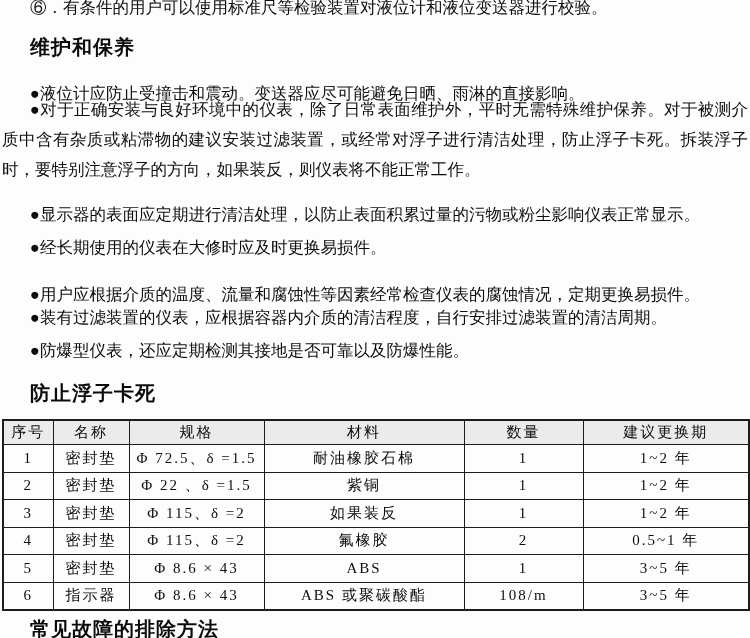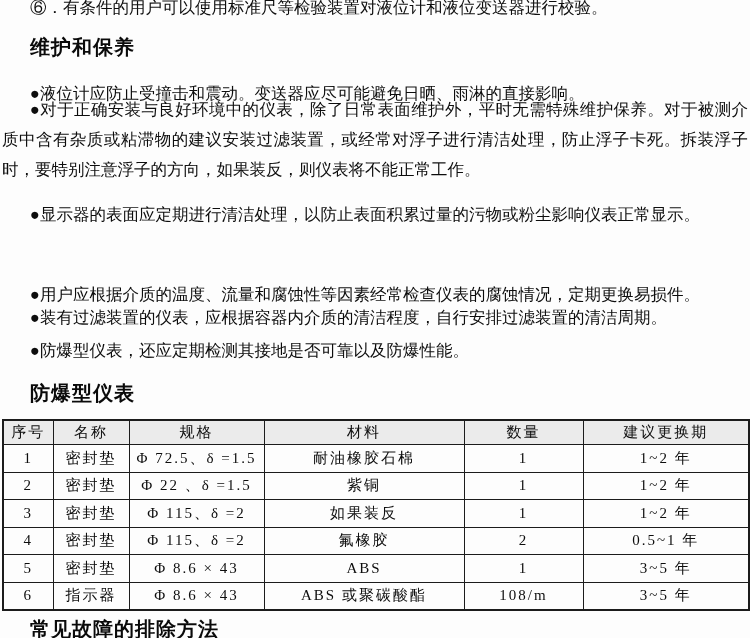--- a/index.html
+++ b/index.html
@@ -88,25 +88,26 @@
 
 <div class="page">
 
   <p class="body-par top-line">⑥．有条件的用户可以使用标准尺等检验装置对液位计和液位变送器进行校验。</p>
 
   <h2 class="heading h-maint">维护和保养</h2>
 
   <p class="body-par b0">●液位计应防止受撞击和震动。变送器应尽可能避免日晒、雨淋的直接影响。</p>
   <p class="body-par b2">●显示器的表面应定期进行清洁处理，以防止表面积累过量的污物或粉尘影响仪表正常显示。</p>
   <p class="body-par b1">●对于正确安装与良好环境中的仪表，除了日常表面维护外，平时无需特殊维护保养。对于被测介质中含有杂质或粘滞物的建议安装过滤装置，或经常对浮子进行清洁处理，防止浮子卡死。拆装浮子时，要特别注意浮子的方向，如果装反，则仪表将不能正常工作。</p>
+  <p class="body-par b3">●经长期使用的仪表在大修时应及时更换易损件。</p>
   <p class="body-par b4">●用户应根据介质的温度、流量和腐蚀性等因素经常检查仪表的腐蚀情况，定期更换易损件。</p>
   <p class="body-par b5">●装有过滤装置的仪表，应根据容器内介质的清洁程度，自行安排过滤装置的清洁周期。</p>
   <p class="body-par b6">●防爆型仪表，还应定期检测其接地是否可靠以及防爆性能。</p>
 
-  <h2 class="heading h-parts">防爆型仪表</h2>
+  <h2 class="heading h-parts">防止浮子卡死</h2>
 
   <table class="parts">
     <colgroup>
       <col style="width:50px">
       <col style="width:76px">
       <col style="width:135px">
       <col style="width:200px">
       <col style="width:119px">
       <col style="width:166px">
     </colgroup>

